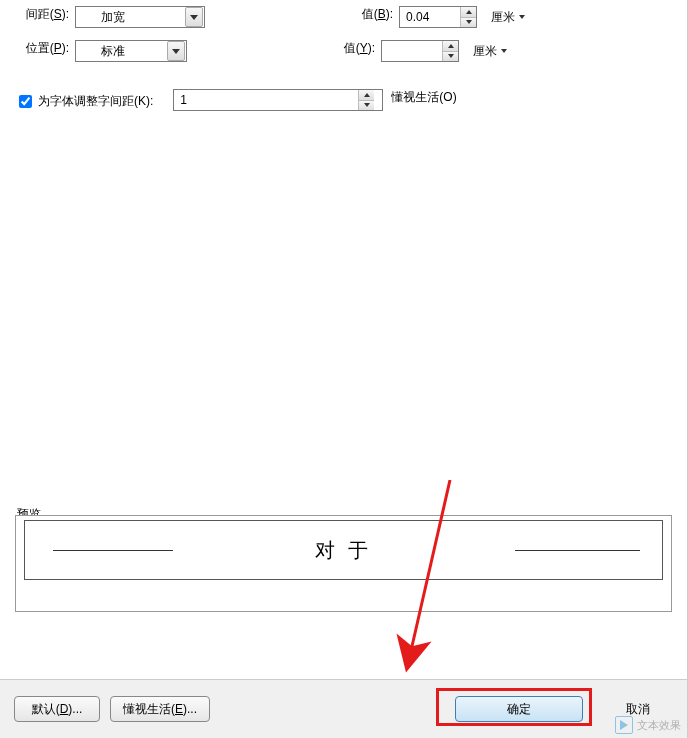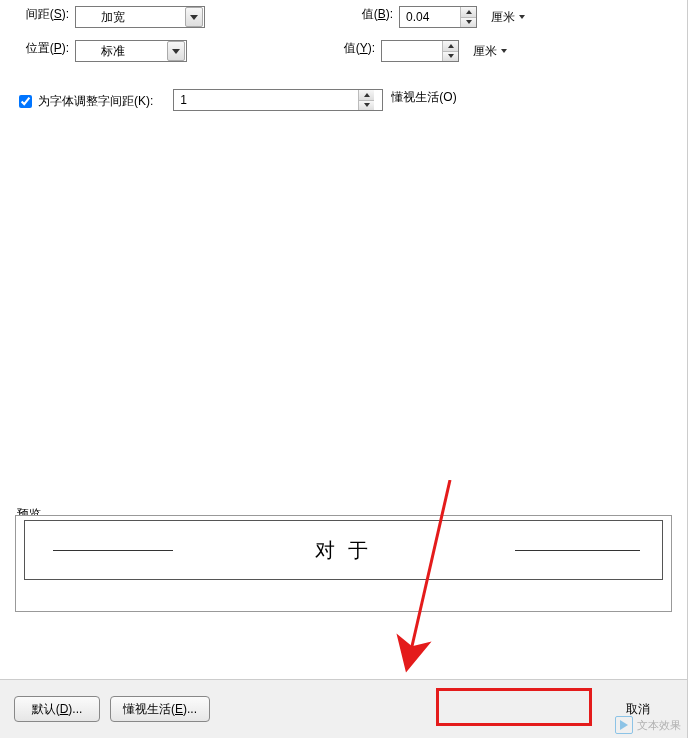--- a/index.html
+++ b/index.html
@@ -315,20 +315,23 @@
         <span style="text-decoration:underline">D</span>
         <span>)...</span>
     </div>
     <span style="width:10px"></span>
     <div class="btn" style="min-width:100px">
       <span>懂视生活(</span>
         <span style="text-decoration:underline">E</span>
         <span>)...</span>
     </div>
     <span class="spacer"></span>
+    <div class="btn btn-default" style="min-width:128px">
+      <span>确定</span>
+    </div>
     <span style="width:20px"></span>
     <div class="btn" style="min-width:70px;border:none;background:transparent">
       <span>取消</span>
     </div>
   </div>
 
   <div class="highlight-box" style="left:436px;bottom:12px;width:156px;height:38px"></div>
 
   <svg class="arrow-svg" style="left:380px;top:480px;width:80px;height:200px">
     <defs>

